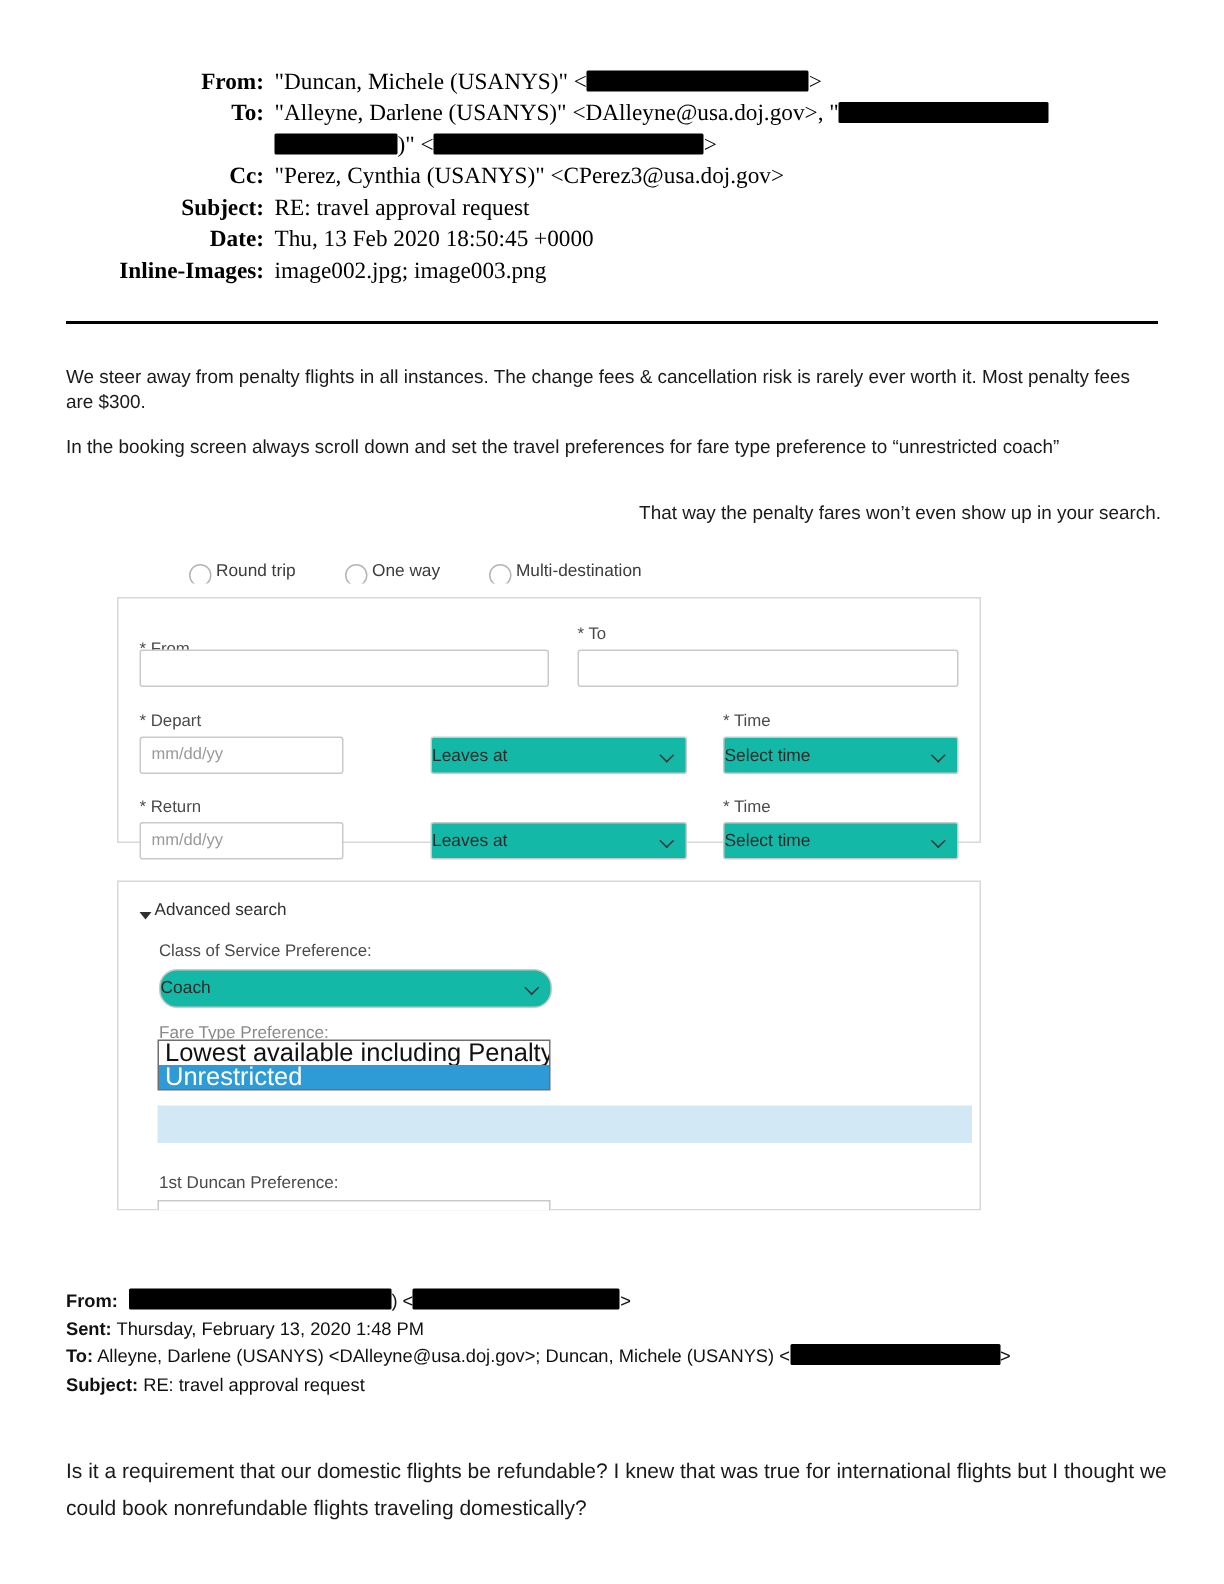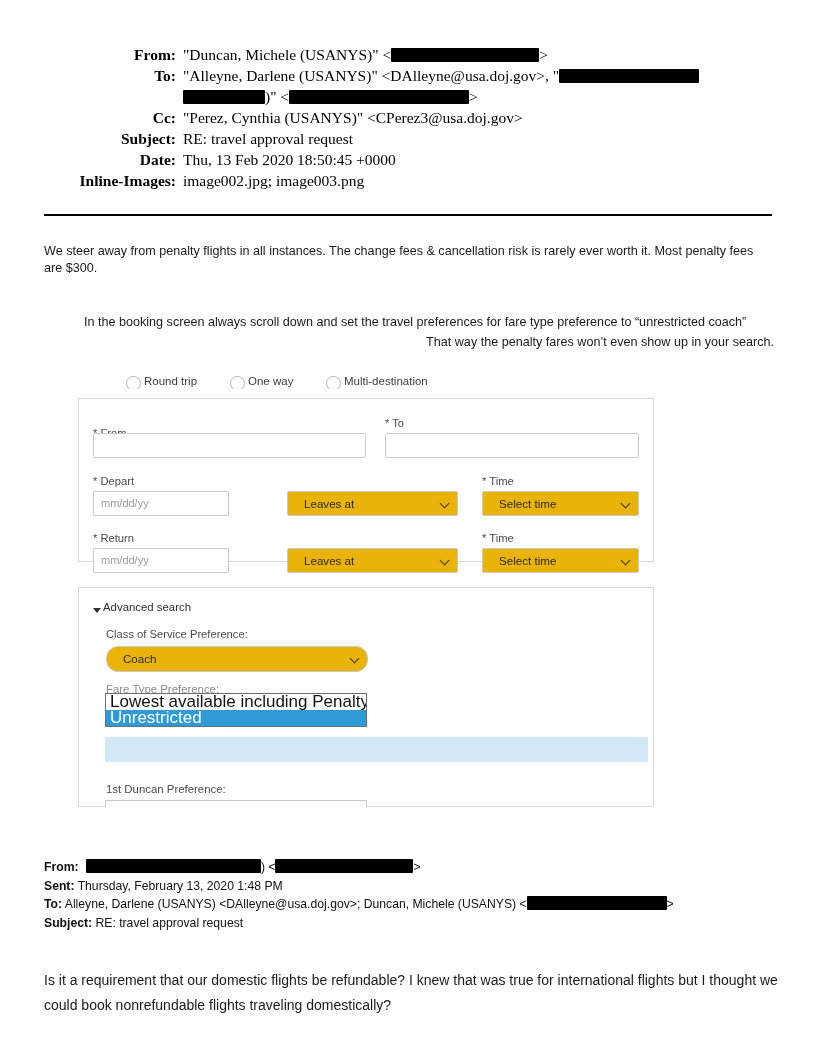--- a/index.html
+++ b/index.html
@@ -69,21 +69,21 @@
   .body-text {
     position: absolute;
     left: 44px;
     width: 730px;
     font-family: "Liberation Sans", sans-serif;
     font-size: 12.6px;
     line-height: 17px;
     color: #1a1a1a;
   }
   .p1 { top: 243px; }
-  .p2 { top: 314px; margin-left: 40px; }
+  .p2 { top: 290px; }
   .p3 { top: 334px; text-align: right; }
 
   
   .shot {
     position: absolute;
     left: 44px;
     top: 375px;
     width: 620px;
     height: 432px;
     background: #ffffff;
@@ -142,28 +142,28 @@
     font-size: 11px;
     color: #9a9a9a;
     line-height: 23px;
     padding-left: 7px;
     overflow: hidden;
     white-space: nowrap;
   }
   .select {
     position: absolute;
     border: 1px solid #c9c9c9;
-    background: #eab308;
+    background: #14b8a6;
     box-sizing: border-box;
     height: 25px;
     border-radius: 2px;
     font-size: 11.6px;
     color: #2b2b2b;
     line-height: 23px;
-    padding-left: 16px;
+    padding-left: 0;
     overflow: hidden;
     white-space: nowrap;
   }
   .chev {
     position: absolute;
     right: 7px;
     top: 8px;
     width: 9px;
     height: 9px;
   }

